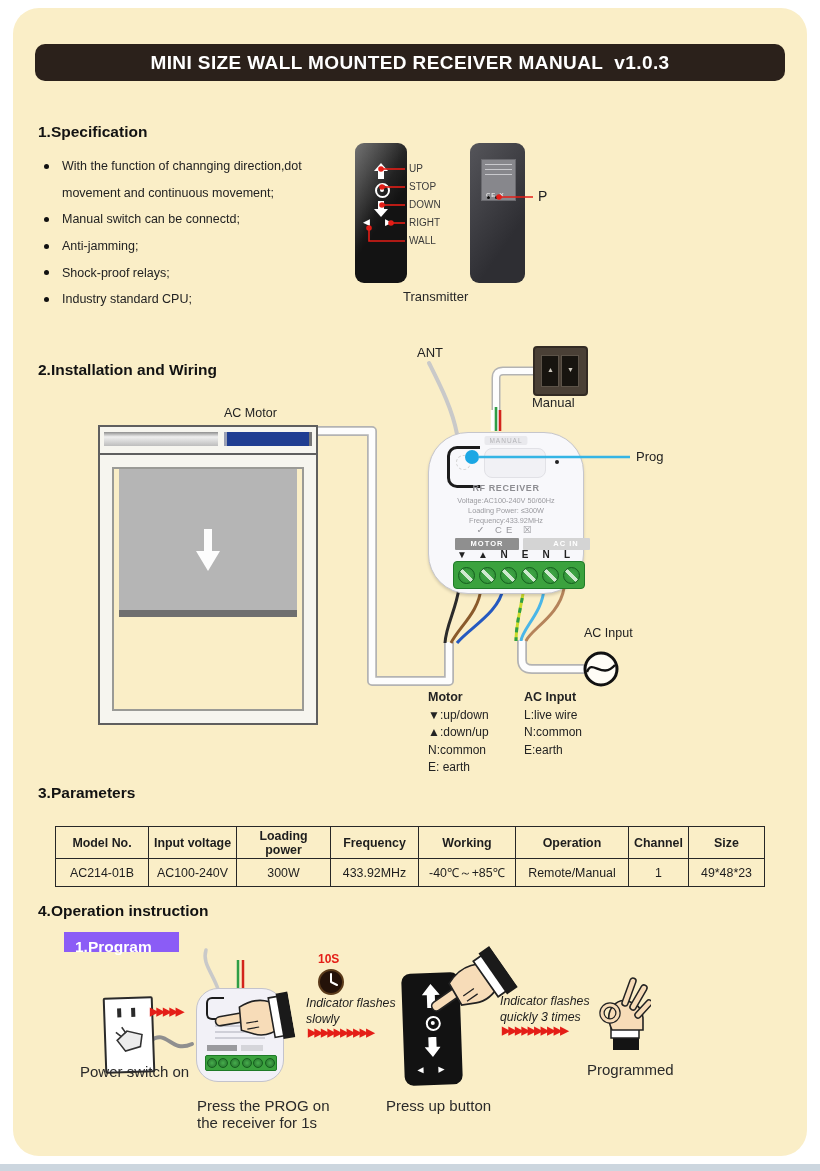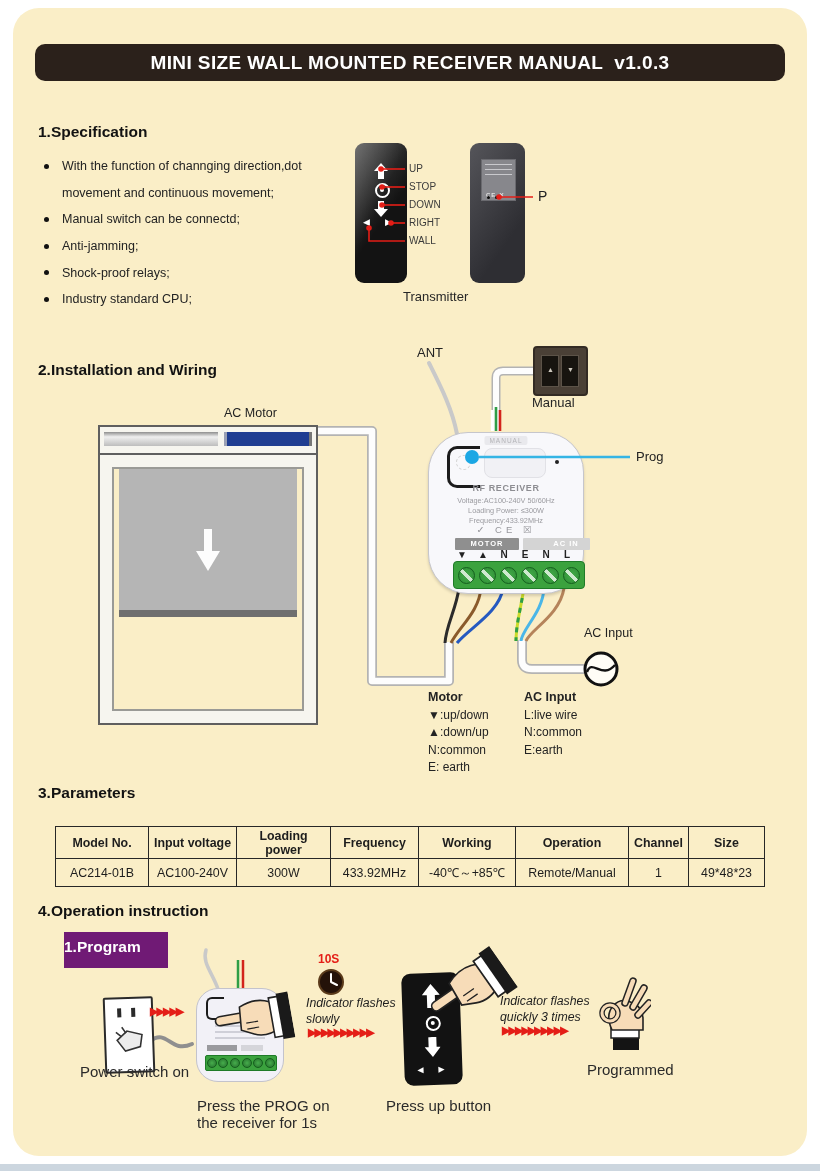--- a/index.html
+++ b/index.html
@@ -78,22 +78,22 @@
   .wsw .k span{position:absolute;left:5px;top:10px;color:#cfcabf;font-size:7px;}
 
   .note3{position:absolute;left:388px;top:377px;font-size:12.5px;line-height:19px;color:#262626;z-index:2;}
 
   
   table.params{position:absolute;left:55px;top:826px;border-collapse:collapse;z-index:2;}
   table.params th,table.params td{border:1.6px solid #272727;text-align:center;font-size:12.4px;color:#1d1d1d;padding:0 3px;}
   table.params th{height:31px;font-weight:bold;}
   table.params td{height:27px;font-weight:normal;}
 
-  .badge{position:absolute;left:64px;top:932px;width:104px;height:36px;background:#701a75;color:#fff;
-         font-weight:bold;font-size:15.5px;line-height:30px;padding-left:0;z-index:2;}
+  .badge{position:absolute;left:64px;top:932px;width:104px;height:20px;background:#8b5cf6;color:#fff;
+         font-weight:bold;font-size:15.5px;line-height:30px;padding-left:11px;z-index:2;}
 
   
   .outlet{position:absolute;left:104px;top:997px;width:46px;height:72px;background:#fff;border:2px solid #2a2a2a;border-radius:2px;transform:rotate(-2deg);z-index:2;}
   .outlet .s{position:absolute;top:9px;width:4px;height:9px;background:#2a2a2a;}
   .redchain{position:absolute;color:#e41e17;font-size:11px;letter-spacing:-2px;font-weight:bold;z-index:3;}
   .minirx{position:absolute;left:196px;top:988px;width:86px;height:92px;border-radius:22px;background:#f2f1f7;border:1.5px solid #c3c3cc;z-index:2;}
   .minirx .br{position:absolute;left:9px;top:8px;width:16px;height:19px;border:2.5px solid #1c1c1c;border-right:none;border-radius:6px 0 0 6px;}
   .minirx .ln{position:absolute;left:18px;width:50px;height:2px;background:#cfcfd8;}
   .minirx .tg1{position:absolute;left:10px;top:56px;width:30px;height:6px;background:#9a9a9e;}
   .minirx .tg2{position:absolute;left:44px;top:56px;width:22px;height:6px;background:#d5d5da;}

